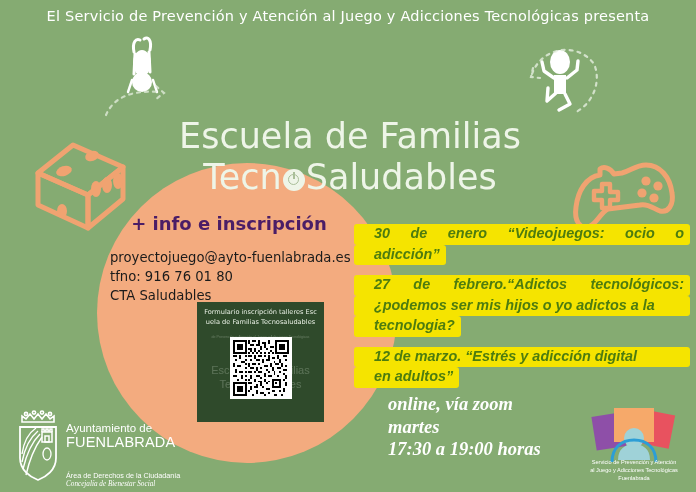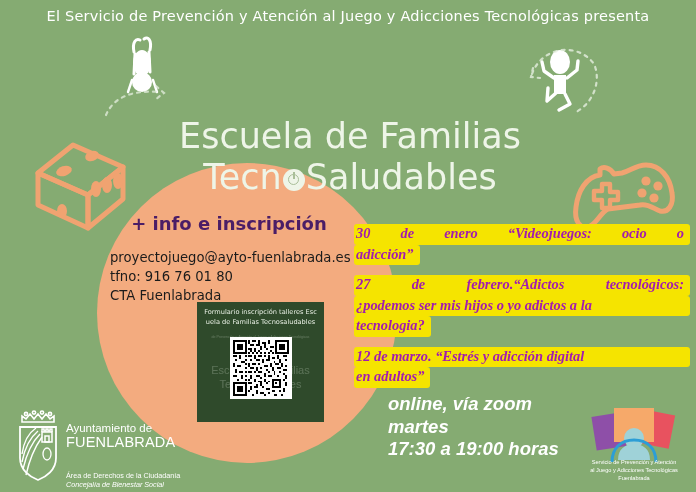--- a/index.html
+++ b/index.html
@@ -133,61 +133,61 @@
   
   .sessions{
     position:absolute; left:354px; top:224px; width:336px;
   }
   .sess{
     margin-bottom:10px;
   }
   .sess .ln{
     display:table;
     background:#f5e400;
-    color:#a21caf;
+    color:#4d7c0f;
     font-weight:bold;
     font-style:italic;
     font-size:14.4px;
     line-height:1.22;
-    padding:1px 6px 2px 2px;
-    font-family:Liberation Serif, serif;
+    padding:1px 6px 2px 20px;
+    font-family:Liberation Sans, sans-serif;
     border-radius:3px;
     box-decoration-break:clone;
   }
   .sess .ln.full{display:block;}
   .sess .ln.j{
     text-align:justify;
     text-align-last:justify;
   }
 
   
   .schedule{
     position:absolute; left:388px; top:393px;
     color:#ffffff;
     font-weight:bold;
     font-style:italic;
     font-size:18.5px;
     line-height:1.22;
-    font-family:Liberation Sans, sans-serif;
+    font-family:Liberation Serif, serif;
   }
 
   
   .logo-left{
     position:absolute; left:10px; top:408px;
     width:200px; height:82px;
   }
   .logo-left .shield{position:absolute;left:4px;top:2px;}
   .logo-left .txt{
     position:absolute; left:56px; top:14px; width:150px;
     color:#ffffff;
   }
   .logo-left .l1{font-size:11.5px;line-height:1.12;}
   .logo-left .l2{font-size:14.5px;line-height:1.1;letter-spacing:.2px;}
   .logo-left .l3{font-size:7.2px;line-height:1.25;margin-top:20px;}
-  .logo-left .l4{font-size:7.2px;line-height:1.25;font-style:italic;}
+  .logo-left .l4{font-size:7.2px;line-height:1.25;font-style:italic;font-family:Liberation Serif, serif;}
 
   .logo-right{
     position:absolute; left:576px; top:406px;
     width:116px; height:84px;
   }
   .logo-right .art{position:absolute;left:14px;top:0;}
   .logo-right .cap{
     position:absolute;left:0;top:52px;width:116px;
     text-align:center;color:#ffffff;
     font-size:5.6px;line-height:1.45;
@@ -275,21 +275,21 @@
 
   <div class="title-block">
     <span class="title-1">Escuela de Familias</span>
     <span class="title-2"><span>Tecn</span><span class="power-o"><span class="disc"></span><span class="ring"></span><span class="stem"></span></span><span>Saludables</span></span>
   </div>
 
   <div class="info-head">+ info e inscripción</div>
   <div class="info-lines">
     <div>proyectojuego@ayto-fuenlabrada.es</div>
     <div>tfno: 916 76 01 80</div>
-    <div>CTA Fuenlabrada</div>
+    <div>CTA Saludables</div>
   </div>
 
   <div class="qr-panel">
     <div class="qr-ghost-top">de Prevención y Atención al Juego y Adicciones Tecnológicas</div>
     <div class="qr-ghost-a">Escuela de Familias</div>
     <div class="qr-ghost-b">Tecnosaludables</div>
     <div class="qr-title">
       <div>Formulario inscripción talleres Esc</div>
       <div>uela de Familias Tecnosaludables</div>
     </div>

